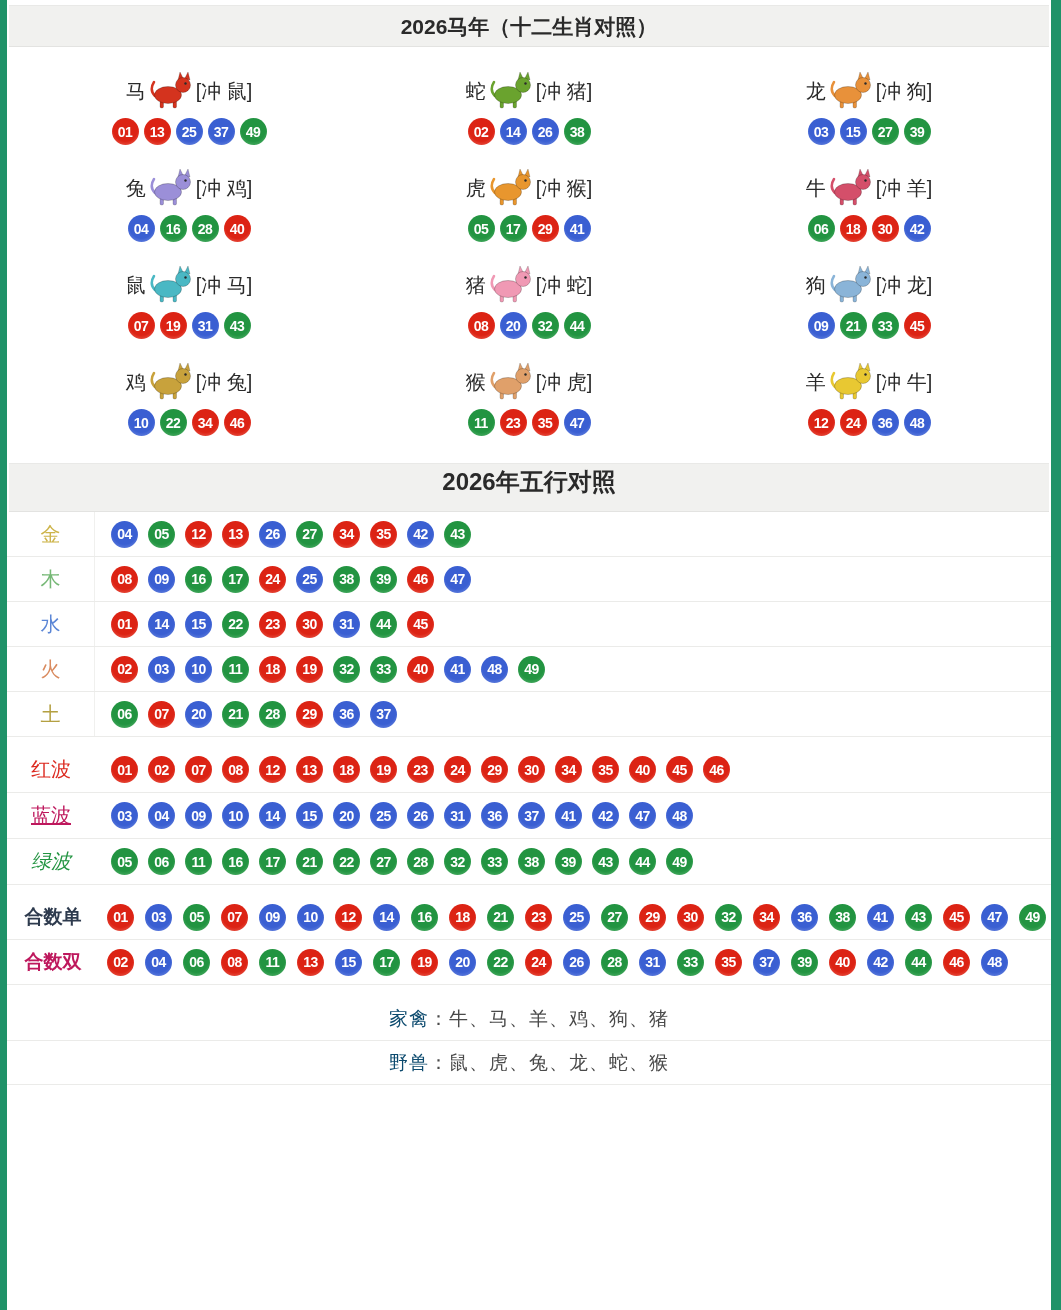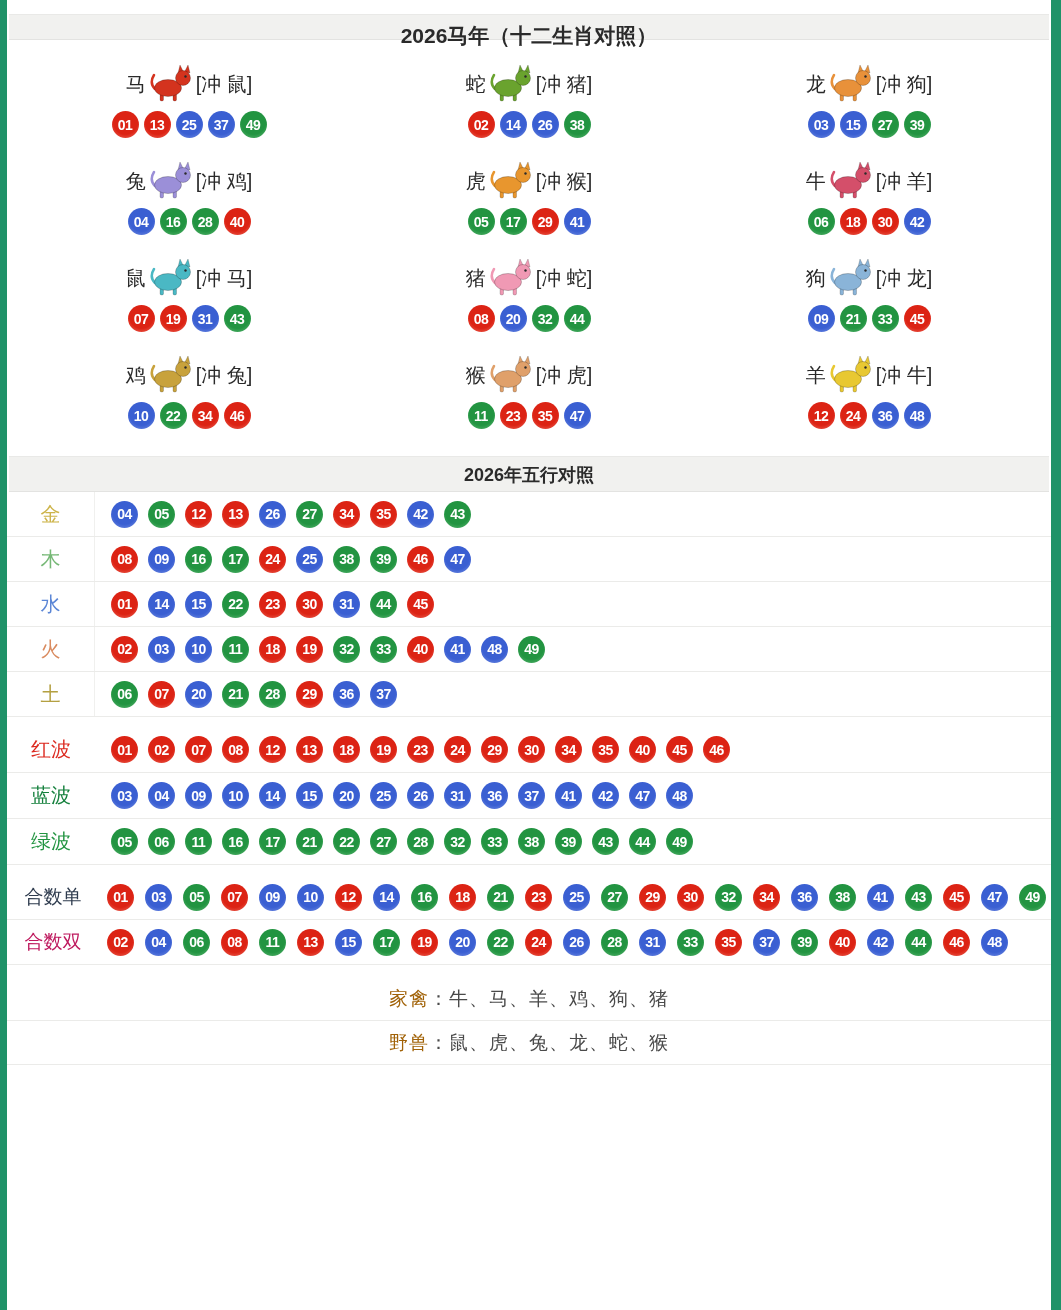--- a/index.html
+++ b/index.html
@@ -12,22 +12,22 @@
     width:1061px; height:1310px; background:#fff;
     border-left:7px solid #1f9268;
     border-right:10px solid #1f9268;
     overflow:hidden;
   }
   .band {
     margin:0 2px; background:#f1f1ef;
     border-top:1px solid #e9e9e7; border-bottom:1px solid #e3e3e1;
     text-align:center; font-weight:bold; color:#2a2a2a;
   }
-  .band.main { height:26px; line-height:42px; font-size:21px; margin-top:14px; }
-  .band.sub  { height:36px; line-height:36px; font-size:18px; }
+  .band.main { height:42px; line-height:42px; font-size:21px; margin-top:5px; }
+  .band.sub  { height:49px; line-height:36px; font-size:24px; }
   .gap12 { height:12px; } .gap10 { height:10px; }
 
   
   .zgrid { display:grid; grid-template-columns:1fr 1fr 1fr; padding:10px 12px 6px 12px; }
   .zcell { height:97px; display:flex; flex-direction:column; align-items:center; justify-content:center; }
   .zhead { display:flex; align-items:center; font-size:20px; color:#2a2a2a; height:50px; }
   .zname, .zclash { white-space:nowrap; }
   .zicon { margin:0 2px; }
   .zballs { display:flex; gap:5px; margin-top:2px; }
 
@@ -44,31 +44,31 @@
 
   
   .row { display:flex; align-items:center; border-bottom:1px solid #ebebe9; background:#fff; }
   .row.h45 { height:45px; } .row.h46 { height:46px; }
   .row-label {
     width:88px; flex-shrink:0; text-align:center; font-size:20px;
     align-self:stretch; display:flex; align-items:center; justify-content:center;
     white-space:nowrap;
   }
   .fe .row-label { border-right:1px solid #f0f0ee; }
-  .sum .row-label { width:92px; font-size:19px; font-weight:normal; }
+  .sum .row-label { width:92px; font-size:19px; font-weight:bold; }
   .row-balls { display:flex; gap:10px; padding-left:16px; }
   .sum .row-balls { gap:11px; padding-left:8px; }
 
   
   .attr-row {
     height:44px; line-height:44px; text-align:center;
     border-bottom:1px solid #ebebe9; font-size:19px; color:#4a4a4a;
     letter-spacing:1px;
   }
-  .attr-label { color:#a16207; }
+  .attr-label { color:#0c4a6e; }
   .attr-colon { color:#4a4a4a; }
 </style>
 </head>
 <body>
 
 <div class="frame">
 
   <section>
     <div class="band main">2026马年（十二生肖对照）</div>
     <div class="zgrid" id="zgrid">
@@ -440,42 +440,42 @@
             <span class="ball red">29</span>
             <span class="ball red">30</span>
             <span class="ball red">34</span>
             <span class="ball red">35</span>
             <span class="ball red">40</span>
             <span class="ball red">45</span>
             <span class="ball red">46</span>
           </div>
         </div>
         <div class="row h46">
-          <div class="row-label" style="color: #15803d;">蓝波</div>
+          <div class="row-label" style="color: #be185d; text-decoration: underline;">蓝波</div>
           <div class="row-balls">
             <span class="ball blue">03</span>
             <span class="ball blue">04</span>
             <span class="ball blue">09</span>
             <span class="ball blue">10</span>
             <span class="ball blue">14</span>
             <span class="ball blue">15</span>
             <span class="ball blue">20</span>
             <span class="ball blue">25</span>
             <span class="ball blue">26</span>
             <span class="ball blue">31</span>
             <span class="ball blue">36</span>
             <span class="ball blue">37</span>
             <span class="ball blue">41</span>
             <span class="ball blue">42</span>
             <span class="ball blue">47</span>
             <span class="ball blue">48</span>
           </div>
         </div>
         <div class="row h46">
-          <div class="row-label" style="color: rgb(34, 148, 65);">绿波</div>
+          <div class="row-label" style="color: rgb(34, 148, 65); font-style: italic;">绿波</div>
           <div class="row-balls">
             <span class="ball green">05</span>
             <span class="ball green">06</span>
             <span class="ball green">11</span>
             <span class="ball green">16</span>
             <span class="ball green">17</span>
             <span class="ball green">21</span>
             <span class="ball green">22</span>
             <span class="ball green">27</span>
             <span class="ball green">28</span>

